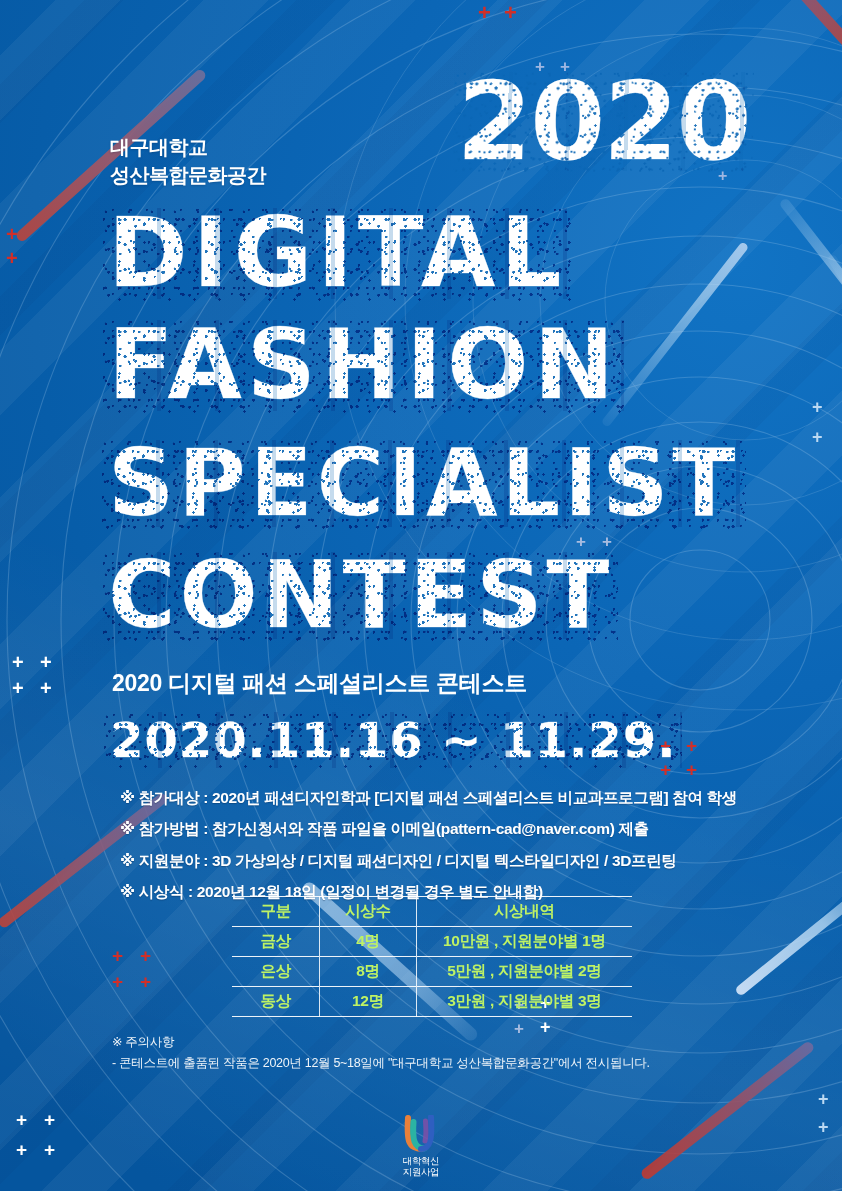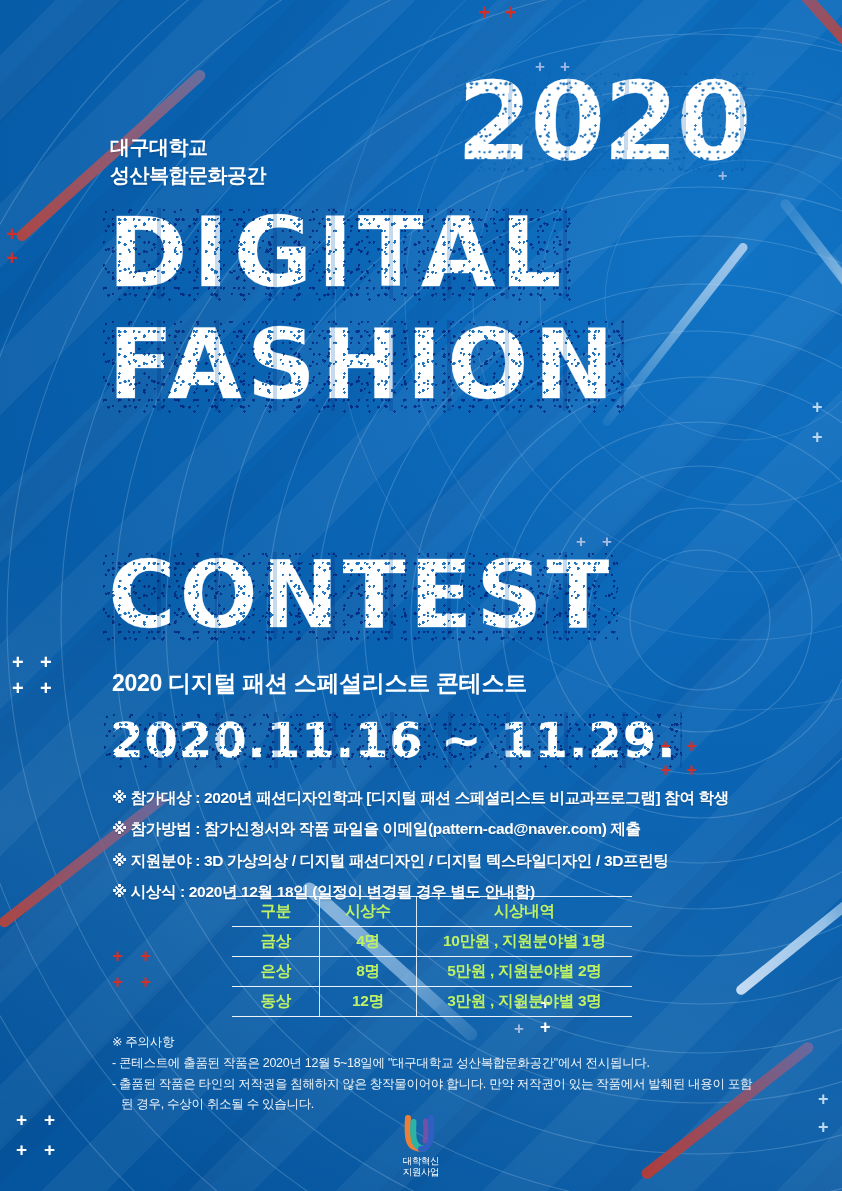--- a/index.html
+++ b/index.html
@@ -136,21 +136,21 @@
     position:absolute;left:110px;top:712px;
     color:#fff;font-size:48px;font-weight:800;letter-spacing:1px;
   }
 
   .bullets{
     position:absolute;left:112px;top:782px;
     color:#ffffff;font-size:15.5px;font-weight:700;line-height:2.02;
     letter-spacing:-.35px;
     text-shadow:0 1px 1px rgba(0,25,60,.3);
   }
-  .bullets div{white-space:nowrap;}
+  .bullets div{white-space:nowrap;margin-left:8px;}
 
   
   .table{
     position:absolute;left:232px;top:896px;width:400px;
     color:#bef264;font-size:15.5px;font-weight:700;
   }
   .table table{border-collapse:collapse;width:100%;}
   .table th,.table td{
     text-align:center;
     padding:3.5px 0 4.5px;
@@ -288,20 +288,23 @@
     <div class="stencil year">
       <span class="grunge">2020</span>
     </div>
 
     <div class="stencil h-line h1">
       <span class="grunge">DIGITAL</span>
     </div>
     <div class="stencil h-line h2">
       <span class="grunge">FASHION</span>
     </div>
+    <div class="stencil h-line h3">
+      <span class="grunge">SPECIALIST</span>
+    </div>
     <div class="stencil h-line h4">
       <span class="grunge">CONTEST</span>
     </div>
 
     <div class="subtitle">2020 디지털 패션 스페셜리스트 콘테스트</div>
 
     <div class="stencil daterange">
       <span class="grunge">2020.11.16  ~  11.29.</span>
     </div>
 
@@ -337,21 +340,20 @@
             <td class="c2">12명</td>
             <td class="c3">3만원 , 지원분야별 3명</td>
           </tr>
         </tbody>
       </table>
     </div>
 
     <div class="notes">
       <div class="note-title">※ 주의사항</div>
       <div class="note-ind">- 콘테스트에 출품된 작품은 2020년 12월 5~18일에 "대구대학교 성산복합문화공간"에서 전시됩니다.</div>
-      <div class="note-ind">- 출품된 작품은 타인의 저작권을 침해하지 않은 창작물이어야 합니다. 만약 저작권이 있는 작품에서 발췌된 내용이  포함된   경우, 수상이 취소될 수 있습니다.</div>
     </div>
 
     <div class="logo">
       <svg class="logo-mark" viewBox="0 0 42 38" aria-hidden="true">
         <path d="M8 3 C8 3 7 20 9 26 C11 32 17 34 21 34" fill="none" stroke="#e8803a" stroke-width="6" stroke-linecap="round"></path>
         <path d="M13.5 7 C13.5 7 12.5 21 14.5 26.5 C16.5 32 21 33.5 24 33.5" fill="none" stroke="#2bb3a3" stroke-width="6" stroke-linecap="round"></path>
         <path d="M31 2 C31 2 32 19 30 26 C28.5 31.5 24.5 34 21 34" fill="none" stroke="#2f5fc0" stroke-width="6" stroke-linecap="round"></path>
         <path d="M25.5 6 C25.5 6 26.5 20 25 26" fill="none" stroke="#7f4fa8" stroke-width="5" stroke-linecap="round" opacity=".85"></path>
       </svg>
       <div class="logo-text">

